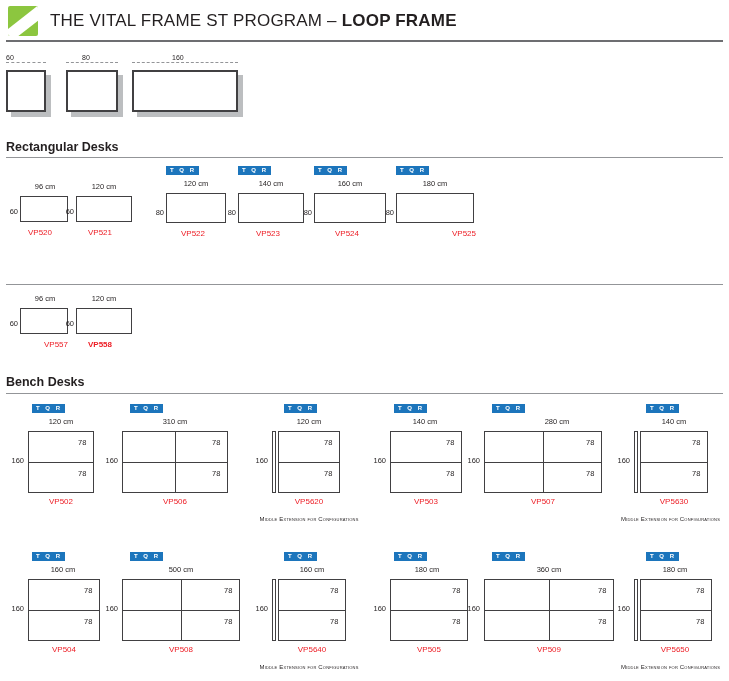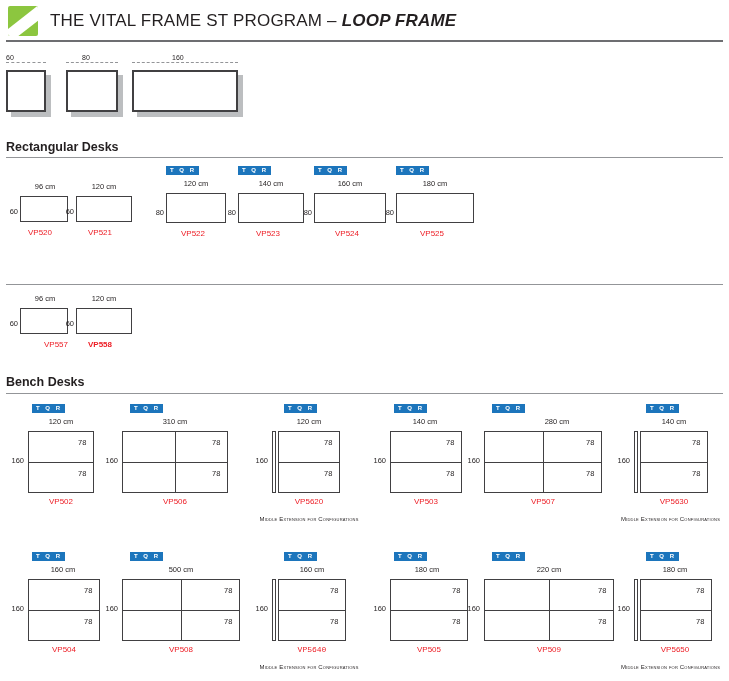--- a/index.html
+++ b/index.html
@@ -29,21 +29,21 @@
   .logo-badge .logo-text {
     position: absolute; left: 3px; bottom: 1px;
     font-size: 9px; font-weight: bold; color: #ffffff;
     letter-spacing: 0.5px;
   }
   .header-title {
     position: absolute; left: 50px; top: 11px;
     font-size: 17px; letter-spacing: 0.2px;
   }
   .header-title .t-light { font-weight: normal; }
-  .header-title .t-bold { font-weight: bold; font-style: italic; }
+  .header-title .t-bold { font-weight: bold; }
   .header-rule {
     position: absolute; left: 6px; top: 40px; width: 717px; height: 2px;
     background: #6d6e71;
   }
 
   
   .frames { position: absolute; left: 0; top: 48px; width: 729px; height: 82px; }
   .frame-item { position: absolute; }
   .frame-dimlabel {
     position: absolute; font-size: 7px; color: #231f20; top: 0; left: 0;
@@ -184,21 +184,21 @@
     <div class="left-dim" style="left:0px; top:42px; width:12px;">80</div>
     <div class="rect" style="left:14px; top:27px; width:72px; height:30px;"></div>
     <div class="code" style="left:6px; top:63px; width:82px;">VP524</div>
   </div>
 
   <div class="desk" style="left:382px; top:166px;">
     <div class="tqr" style="left:14px; top:0px;">T Q R</div>
     <div class="top-dim" style="left:14px; top:13px; width:78px;">180 cm</div>
     <div class="left-dim" style="left:0px; top:42px; width:12px;">80</div>
     <div class="rect" style="left:14px; top:27px; width:78px; height:30px;"></div>
-    <div class="code" style="left:6px; top:63px; width:88px;">VP525</div>
+    <div class="code" style="left:6px; top:63px; width:88px;text-align:right;">VP525</div>
   </div>
 
   <div class="section-rule" style="top:284px;"></div>
 
   <div class="desk" style="left:6px; top:294px;">
     <div class="top-dim" style="left:14px; top:0px; width:50px;">96 cm</div>
     <div class="left-dim" style="left:0px; top:25px; width:12px;">60</div>
     <div class="rect" style="left:14px; top:14px; width:48px; height:26px;"></div>
     <div class="code" style="left:22px; top:46px; width:56px;">VP557</div>
   </div>
@@ -310,38 +310,38 @@
 
   <div class="desk" style="left:250px; top:552px;">
     <div class="tqr" style="left:34px; top:0px;">T Q R</div>
     <div class="top-dim" style="left:26px; top:13px; width:72px;">160 cm</div>
     <div class="left-dim" style="left:0px; top:52px; width:18px;">160</div>
     <div class="ext-bar" style="left:22px; top:27px; width:4px; height:62px;"></div>
     <div class="rect" style="left:28px; top:27px; width:68px; height:62px;"></div>
     <div class="divider-h" style="left:28px; top:58px; width:68px;"></div>
     <div class="inner-dim" style="left:80px; top:34px;">78</div>
     <div class="inner-dim" style="left:80px; top:65px;">78</div>
-    <div class="code" style="left:26px; top:93px; width:72px;font-family:Liberation Mono, monospace;">VP5640</div>
+    <div class="code" style="left:26px; top:93px; width:72px;">VP5640</div>
     <div class="midext" style="left:0px; top:112px; width:118px;">Middle Extension for Configurations</div>
   </div>
 
   <div class="desk" style="left:368px; top:552px;">
     <div class="tqr" style="left:26px; top:0px;">T Q R</div>
     <div class="top-dim" style="left:20px; top:13px; width:78px;">180 cm</div>
     <div class="left-dim" style="left:0px; top:52px; width:18px;">160</div>
     <div class="rect" style="left:22px; top:27px; width:78px; height:62px;"></div>
     <div class="divider-h" style="left:22px; top:58px; width:78px;"></div>
     <div class="inner-dim" style="left:84px; top:34px;">78</div>
     <div class="inner-dim" style="left:84px; top:65px;">78</div>
     <div class="code" style="left:22px; top:93px; width:78px;">VP505</div>
   </div>
 
   <div class="desk" style="left:462px; top:552px;">
     <div class="tqr" style="left:30px; top:0px;">T Q R</div>
-    <div class="top-dim" style="left:22px; top:13px; width:130px;">220 cm</div>
+    <div class="top-dim" style="left:22px; top:13px; width:130px;">360 cm</div>
     <div class="left-dim" style="left:0px; top:52px; width:18px;">160</div>
     <div class="rect" style="left:22px; top:27px; width:130px; height:62px;"></div>
     <div class="divider-h" style="left:22px; top:58px; width:130px;"></div>
     <div class="divider-v" style="left:87px; top:27px; height:62px;"></div>
     <div class="inner-dim" style="left:136px; top:34px;">78</div>
     <div class="inner-dim" style="left:136px; top:65px;">78</div>
     <div class="code" style="left:22px; top:93px; width:130px;">VP509</div>
   </div>
 
   <div class="desk" style="left:612px; top:552px;">

